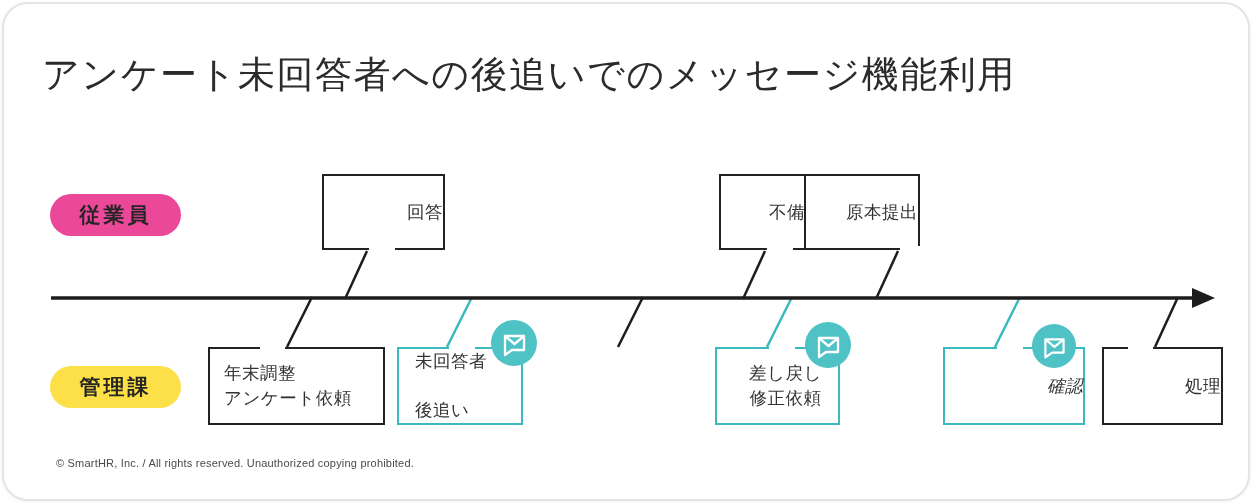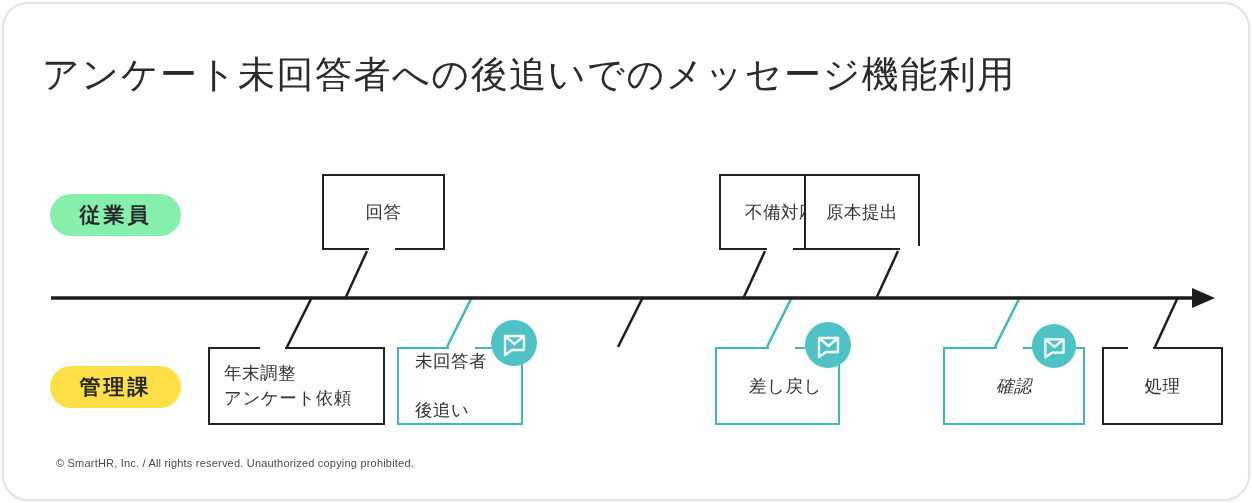--- a/index.html
+++ b/index.html
@@ -5,26 +5,26 @@
   html,body{margin:0;padding:0;background:#fff;}
   body{font-family:"Liberation Sans","DejaVu Sans",sans-serif;}
   .stage{position:relative;width:1252px;height:503px;background:#fff;overflow:hidden;}
   .card{position:absolute;left:2px;top:2px;width:1244px;height:495px;background:#fff;
         border:2px solid #e4e4e4;border-radius:26px;box-shadow:0 1px 4px rgba(0,0,0,.05);}
   .title{position:absolute;left:42px;top:50px;font-size:37px;font-weight:500;color:#2b2b2b;
          letter-spacing:1.5px;white-space:nowrap;z-index:2;}
   .pill{position:absolute;left:50px;width:131px;height:42px;border-radius:21px;
         display:flex;align-items:center;justify-content:center;font-size:21px;font-weight:700;
         letter-spacing:3px;color:#252525;z-index:2;}
-  .pill.employee{top:194px;background:#86efac;}
+  .pill.employee{top:194px;background:#ec4899;}
   .pill.admin{top:366px;background:#fde047;}
   .node{position:absolute;background:#fff;border:2px solid #222;box-sizing:border-box;
         display:flex;flex-direction:column;justify-content:center;color:#333;
         font-size:17.5px;line-height:25px;z-index:2;letter-spacing:0.5px;}
-  .node.center{align-items:center;text-align:center;}
+  .node.center{align-items:flex-end;text-align:center;}
   .node.teal{border:2.5px solid #3cb9bd;}
   .node .l{display:block;}
   .top-row{top:174px;height:76px;}
   .bottom-row{top:347px;height:78px;}
   svg.overlay{position:absolute;left:0;top:0;z-index:3;pointer-events:none;}
   .msg-icon{position:absolute;z-index:4;width:46px;height:46px;}
   .footer{position:absolute;left:56px;top:457px;font-size:11px;color:#4a4a4a;z-index:2;
           letter-spacing:0.2px;}
 </style>
 </head>
@@ -51,20 +51,21 @@
   <div class="node bottom-row" style="left:208px;width:177px;padding-left:14px;">
     <span class="l">年末調整</span>
     <span class="l">アンケート依頼</span>
   </div>
   <div class="node teal bottom-row" style="left:397px;width:126px;padding-left:16px;justify-content:space-between;">
     <span class="l">未回答者</span>
     <span class="l">後追い</span>
   </div>
   <div class="node teal bottom-row" style="left:715px;width:125px;padding-left:16px;align-items:center;">
     <span class="l">差し戻し</span>
+    <span class="l">修正依頼</span>
   </div>
   <div class="node teal center bottom-row" style="left:943px;width:142px;font-style:italic;">
     <span class="l">確認</span>
   </div>
   <div class="node center bottom-row" style="left:1102px;width:121px;">
     <span class="l">処理</span>
   </div>
 
   <svg class="overlay" width="1252" height="503" viewBox="0 0 1252 503">
 

